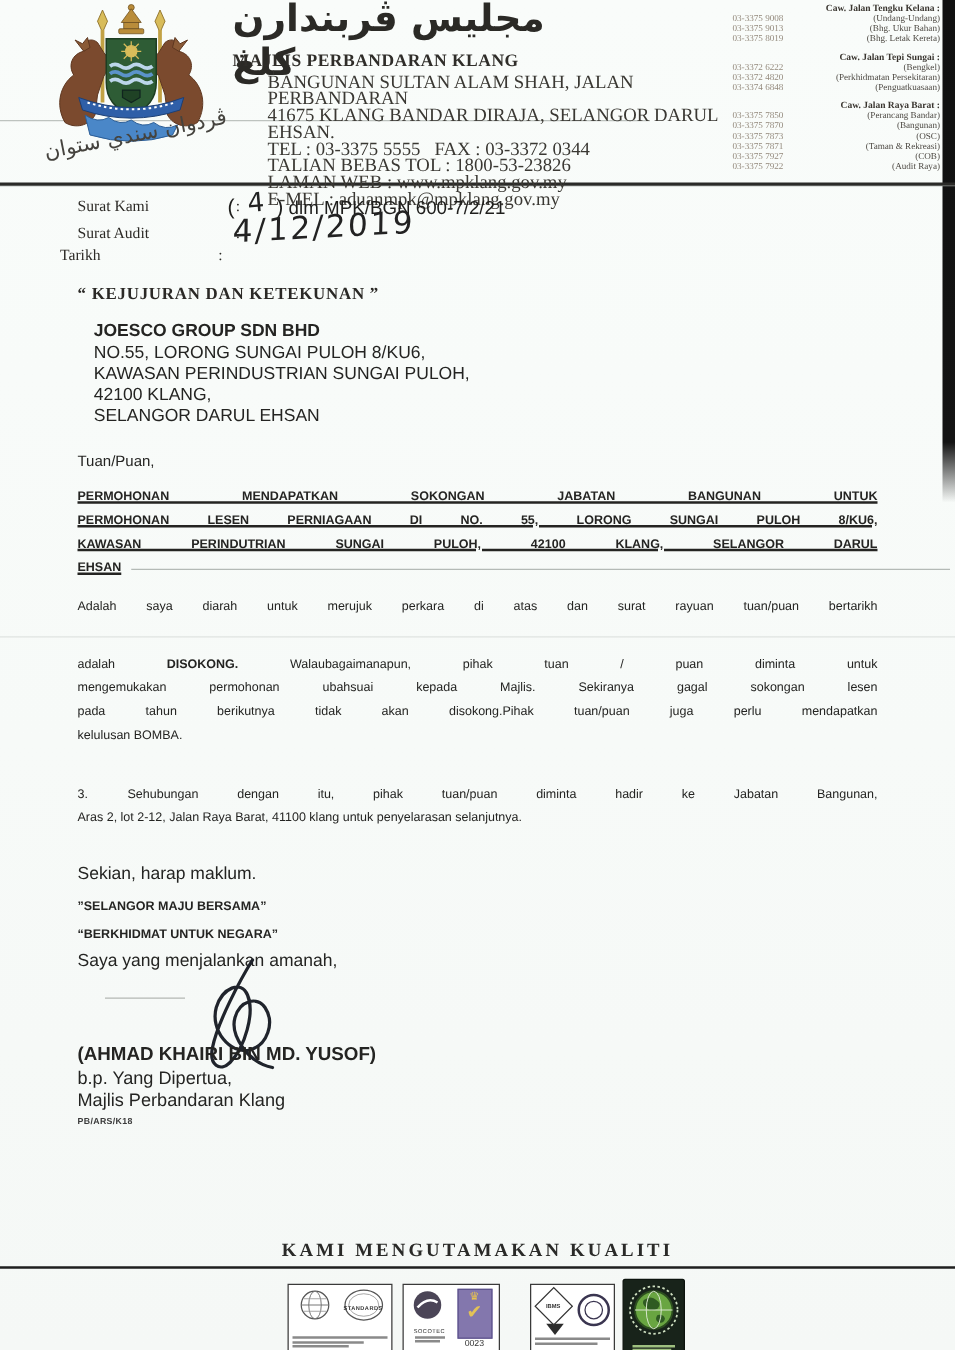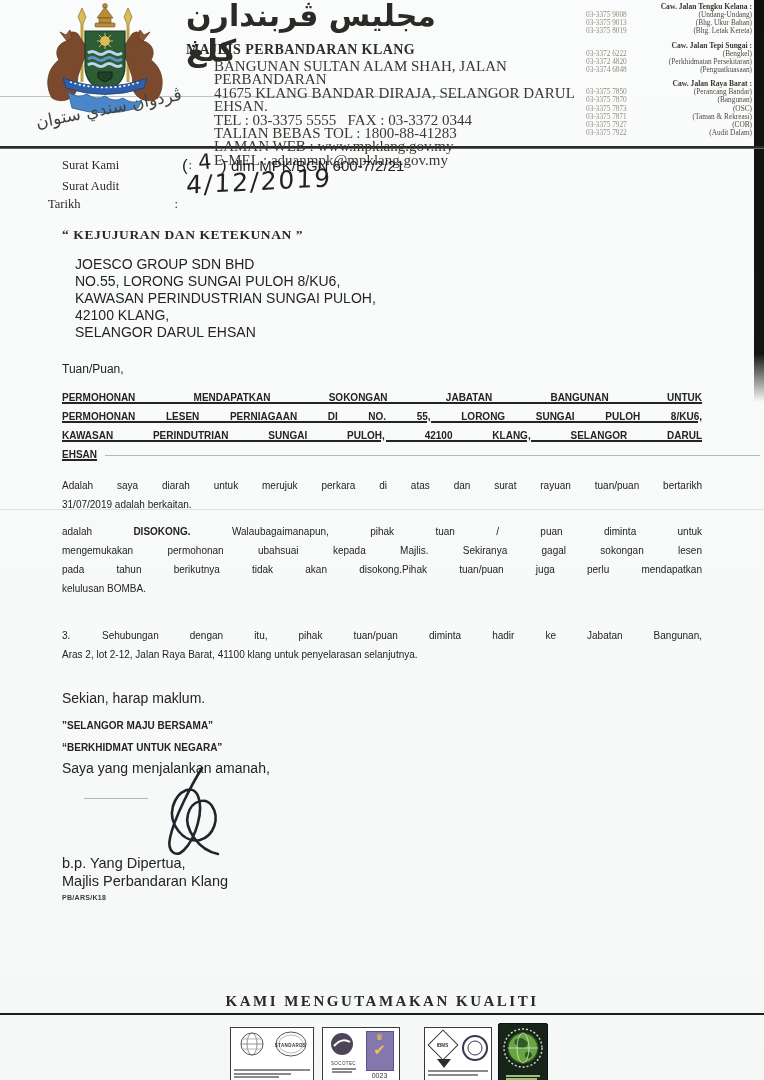--- a/index.html
+++ b/index.html
@@ -34,21 +34,21 @@
       display:flex;width:130px;}
   .reflabel .lab{flex:1;}
   .refval{font-size:15px;color:#1e1e1c;}
   .hand{font-family:"DejaVu Sans",sans-serif;color:#222;display:inline-block;}
   .hand4{font-size:21px;transform:rotate(-5deg);position:relative;top:-2px;margin:0 10px;}
   .handdate{font-size:25px;letter-spacing:2px;transform:rotate(-3deg) skewX(-4deg);}
   .motto{font-family:"Liberation Serif","DejaVu Serif",serif;font-size:13.5px;font-weight:bold;
       letter-spacing:.6px;color:#2b2926;}
   
   .rcpt{font-size:14px;line-height:17px;}
-  .rcpt .rname{font-weight:normal;}
+  .rcpt .rname{font-weight:bold;}
   .blk{width:640px;font-size:10px;}
   .sline{line-height:19px;text-align:justify;text-align-last:justify;}
   .sline.last{text-align-last:left;}
   .subject .sline{font-weight:bold;text-decoration:underline;text-decoration-thickness:1.5px;}
   .pnum{display:inline-block;width:40px;}
   b.strong{font-weight:bold;}
   .slogan{font-size:10px;font-weight:bold;line-height:22px;}
   .pbcode{font-size:7px;font-weight:bold;color:#3a3a3a;letter-spacing:.3px;}
   
   .qmotto{left:0;top:993px;width:764px;text-align:center;
@@ -125,21 +125,21 @@
     </svg>
   </div>
   <div class="abs jawi-hand">ڤردوان سندي ستوان</div>
 
   <div class="abs jawi-title">مجليس ڤربندارن كلڠ</div>
   <div class="abs hdr-center">
     <div class="org">MAJLIS PERBANDARAN KLANG</div>
     <div class="addr">BANGUNAN SULTAN ALAM SHAH, JALAN PERBANDARAN</div>
     <div class="addr">41675 KLANG BANDAR DIRAJA, SELANGOR DARUL EHSAN.</div>
     <div class="addr">TEL : 03-3375 5555&nbsp;&nbsp;&nbsp;FAX : 03-3372 0344</div>
-    <div class="addr">TALIAN BEBAS TOL : 1800-88-41283</div>
+    <div class="addr">TALIAN BEBAS TOL : 1800-53-23826</div>
     <div class="addr">LAMAN WEB : www.mpklang.gov.my</div>
     <div class="addr">E-MEL : aduanmpk@mpklang.gov.my</div>
   </div>
 
   <div class="abs branches">
     <div class="bgroup">
       <div class="btitle">Caw. Jalan Tengku Kelana :</div>
       <div class="brow">
           <span class="tel">03-3375 9008</span>
           <span class="dept">(Undang-Undang)</span>
@@ -185,21 +185,21 @@
       <div class="brow">
           <span class="tel">03-3375 7871</span>
           <span class="dept">(Taman &amp; Rekreasi)</span>
         </div>
       <div class="brow">
           <span class="tel">03-3375 7927</span>
           <span class="dept">(COB)</span>
         </div>
       <div class="brow">
           <span class="tel">03-3375 7922</span>
-          <span class="dept">(Audit Dalam)</span>
+          <span class="dept">(Audit Raya)</span>
         </div>
     </div>
   </div>
 
   <div class="abs reflabel" style="left:62px;top:158px;">
     <span class="lab">Surat Kami</span>
       <span>:</span>
   </div>
   <div class="abs reflabel" style="left:62px;top:179px;">
     <span class="lab">Surat Audit</span>
@@ -231,21 +231,20 @@
 
   <div class="abs blk subject" style="left:62px;top:388px;">
     <div class="sline">PERMOHONAN MENDAPATKAN SOKONGAN JABATAN BANGUNAN UNTUK</div>
     <div class="sline">PERMOHONAN LESEN PERNIAGAAN DI NO. 55, LORONG SUNGAI PULOH 8/KU6,</div>
     <div class="sline">KAWASAN PERINDUTRIAN SUNGAI PULOH, 42100 KLANG, SELANGOR DARUL</div>
     <div class="sline last">EHSAN</div>
   </div>
 
   <div class="abs blk" style="left:62px;top:476px;">
     <div class="sline">Adalah saya diarah untuk merujuk perkara di atas dan surat rayuan tuan/puan bertarikh</div>
-    <div class="sline last">31/07/2019 adalah berkaitan.</div>
   </div>
 
   <div class="abs blk" style="left:62px;top:522px;">
     <div class="sline"><span>adalah </span><b class="strong">DISOKONG.</b><span> Walaubagaimanapun, pihak tuan / puan diminta untuk</span></div>
     <div class="sline">mengemukakan permohonan ubahsuai kepada Majlis. Sekiranya gagal sokongan lesen</div>
     <div class="sline">pada tahun berikutnya tidak akan disokong.Pihak tuan/puan juga perlu mendapatkan</div>
     <div class="sline last">kelulusan BOMBA.</div>
   </div>
 
   <div class="abs blk" style="left:62px;top:626px;">
@@ -258,20 +257,21 @@
     <div class="slogan">”SELANGOR MAJU BERSAMA”</div>
     <div class="slogan">“BERKHIDMAT UNTUK NEGARA”</div>
   </div>
   <div class="abs" style="left:62px;top:760px;font-size:14px;">Saya yang menjalankan amanah,</div>
 
   <div class="abs" style="left:140px;top:766px;">
     <svg width="110" height="95" viewBox="0 0 110 95">
       <path d="M62,2 C52,18 34,52 30,72 C27,86 36,92 44,84 C56,72 64,44 58,30 C53,18 38,24 33,40 C28,58 44,78 60,74 C74,70 80,52 72,40 C66,31 52,34 48,48 C44,62 58,84 78,88" stroke="#20242c" stroke-width="2.6" fill="none" stroke-linecap="round"></path>
     </svg>
   </div>
+  <div class="abs" style="left:62px;top:835px;font-size:15px;font-weight:bold;">(AHMAD KHAIRI BIN MD. YUSOF)</div>
   <div class="abs" style="left:62px;top:855px;font-size:14.5px;">b.p. Yang Dipertua,</div>
   <div class="abs" style="left:62px;top:873px;font-size:14.5px;">Majlis Perbandaran Klang</div>
   <div class="abs pbcode" style="left:62px;top:894px;">PB/ARS/K18</div>
 
   <div class="abs qmotto">KAMI MENGUTAMAKAN KUALITI</div>
 
   <div class="abs badge" style="left:230px;top:1027px;width:84px;height:62px;">
     <div class="inner">
       <svg width="28" height="28" viewBox="0 0 28 28">
         <circle cx="14" cy="13" r="11" fill="none" stroke="#555" stroke-width="1"></circle>

